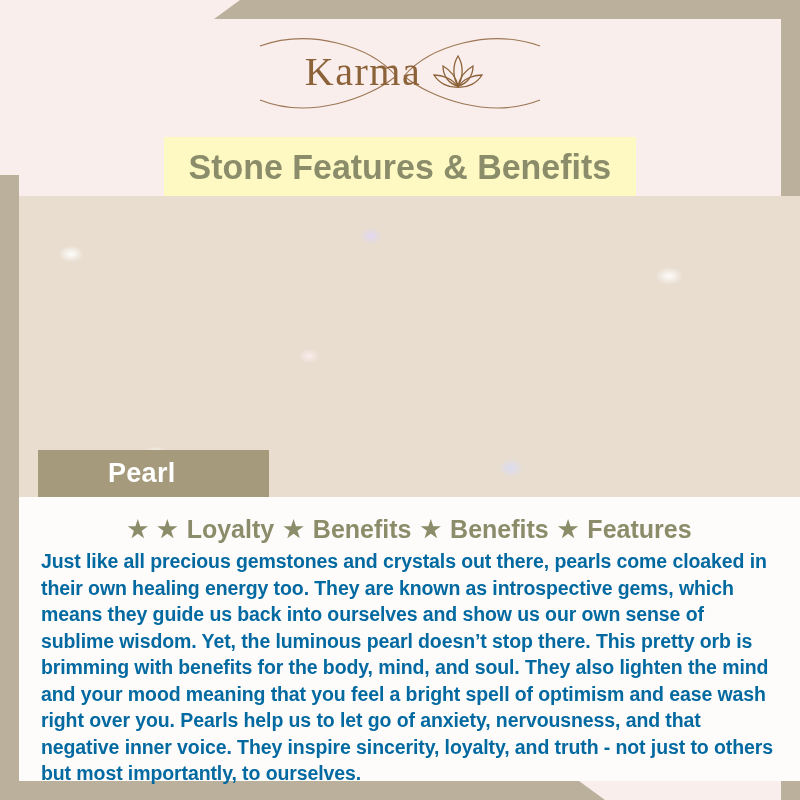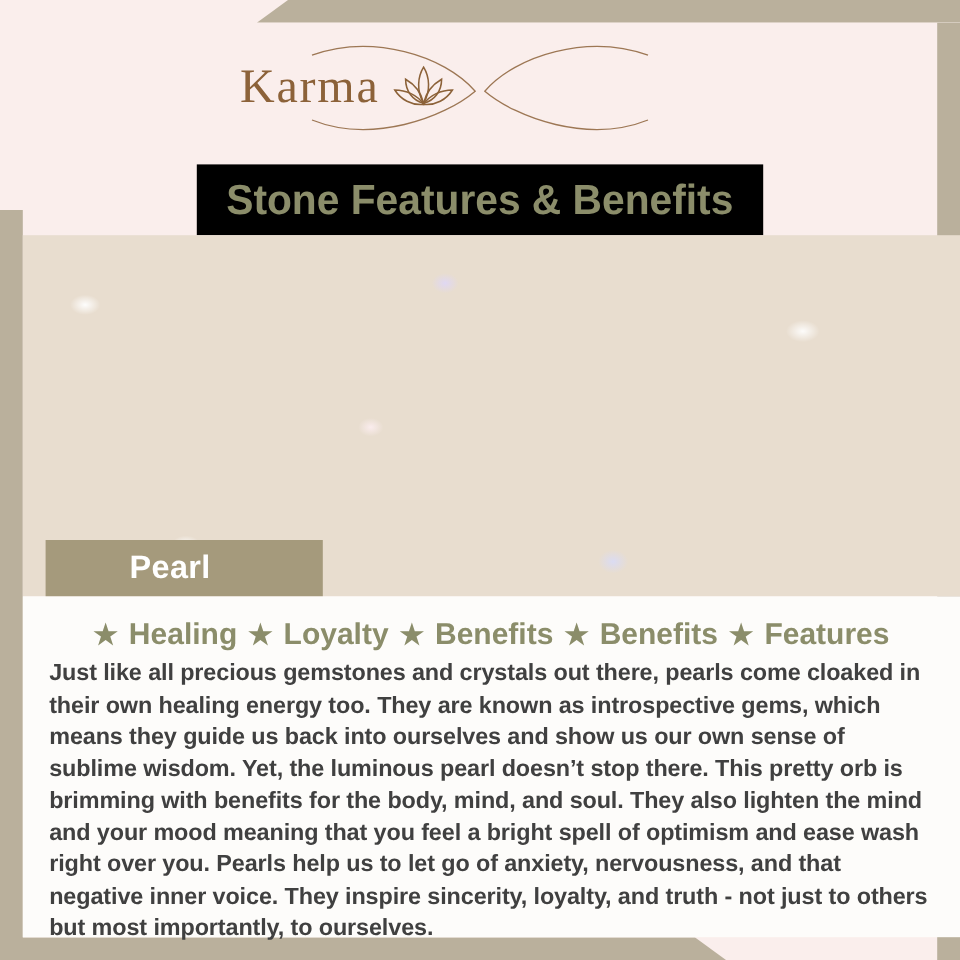--- a/index.html
+++ b/index.html
@@ -70,20 +70,21 @@
     display: flex;
     align-items: center;
     justify-content: center;
   }
   .logo-wrap {
     position: relative;
     width: 400px;
     height: 76px;
     display: flex;
     align-items: center;
+    justify-content: center;
   }
   .logo-swoosh {
     position: absolute;
     top: 0;
     left: 0;
     width: 400px;
     height: 76px;
     pointer-events: none;
   }
   .logo-word {
@@ -103,21 +104,21 @@
     z-index: 2;
   }
 
   
   #title-banner {
     position: absolute;
     top: 137px;
     left: 164px;
     width: 472px;
     height: 59px;
-    background: #000000;
+    background: #fef9c3;
     display: flex;
     align-items: center;
     justify-content: center;
   }
   #title-text {
     font-family: "Liberation Sans Narrow", "Liberation Sans", sans-serif;
     font-weight: bold;
     font-size: 35px;
     color: #8b8d6a;
     letter-spacing: 0px;
@@ -225,21 +226,21 @@
   #keywords .kw-word {
     letter-spacing: 0px;
   }
 
   #body-copy {
     margin: 4px 22px 0 22px;
     font-family: "Liberation Sans Narrow", "Liberation Sans", sans-serif;
     font-weight: bold;
     font-size: 19.5px;
     line-height: 26.5px;
-    color: #404040;
+    color: #0369a1;
     text-align: left;
     letter-spacing: -0.1px;
   }
 </style>
 </head>
 <body>
 
 <div id="card">
 
   <div class="deco-top-right"></div>
@@ -275,21 +276,20 @@
     <div id="pearls-sheen"></div>
     <div id="pearl-label">
       <span id="pearl-label-text">Pearl</span>
     </div>
   </div>
 
   <div id="content">
 
     <div id="keywords">
       <span class="kw-star">★</span>
-      <span class="kw-word">Healing</span>
       <span class="kw-star">★</span>
       <span class="kw-word">Loyalty</span>
       <span class="kw-star">★</span>
       <span class="kw-word">Benefits</span>
       <span class="kw-star">★</span>
       <span class="kw-word">Benefits</span>
       <span class="kw-star">★</span>
       <span class="kw-word">Features</span>
     </div>
 

